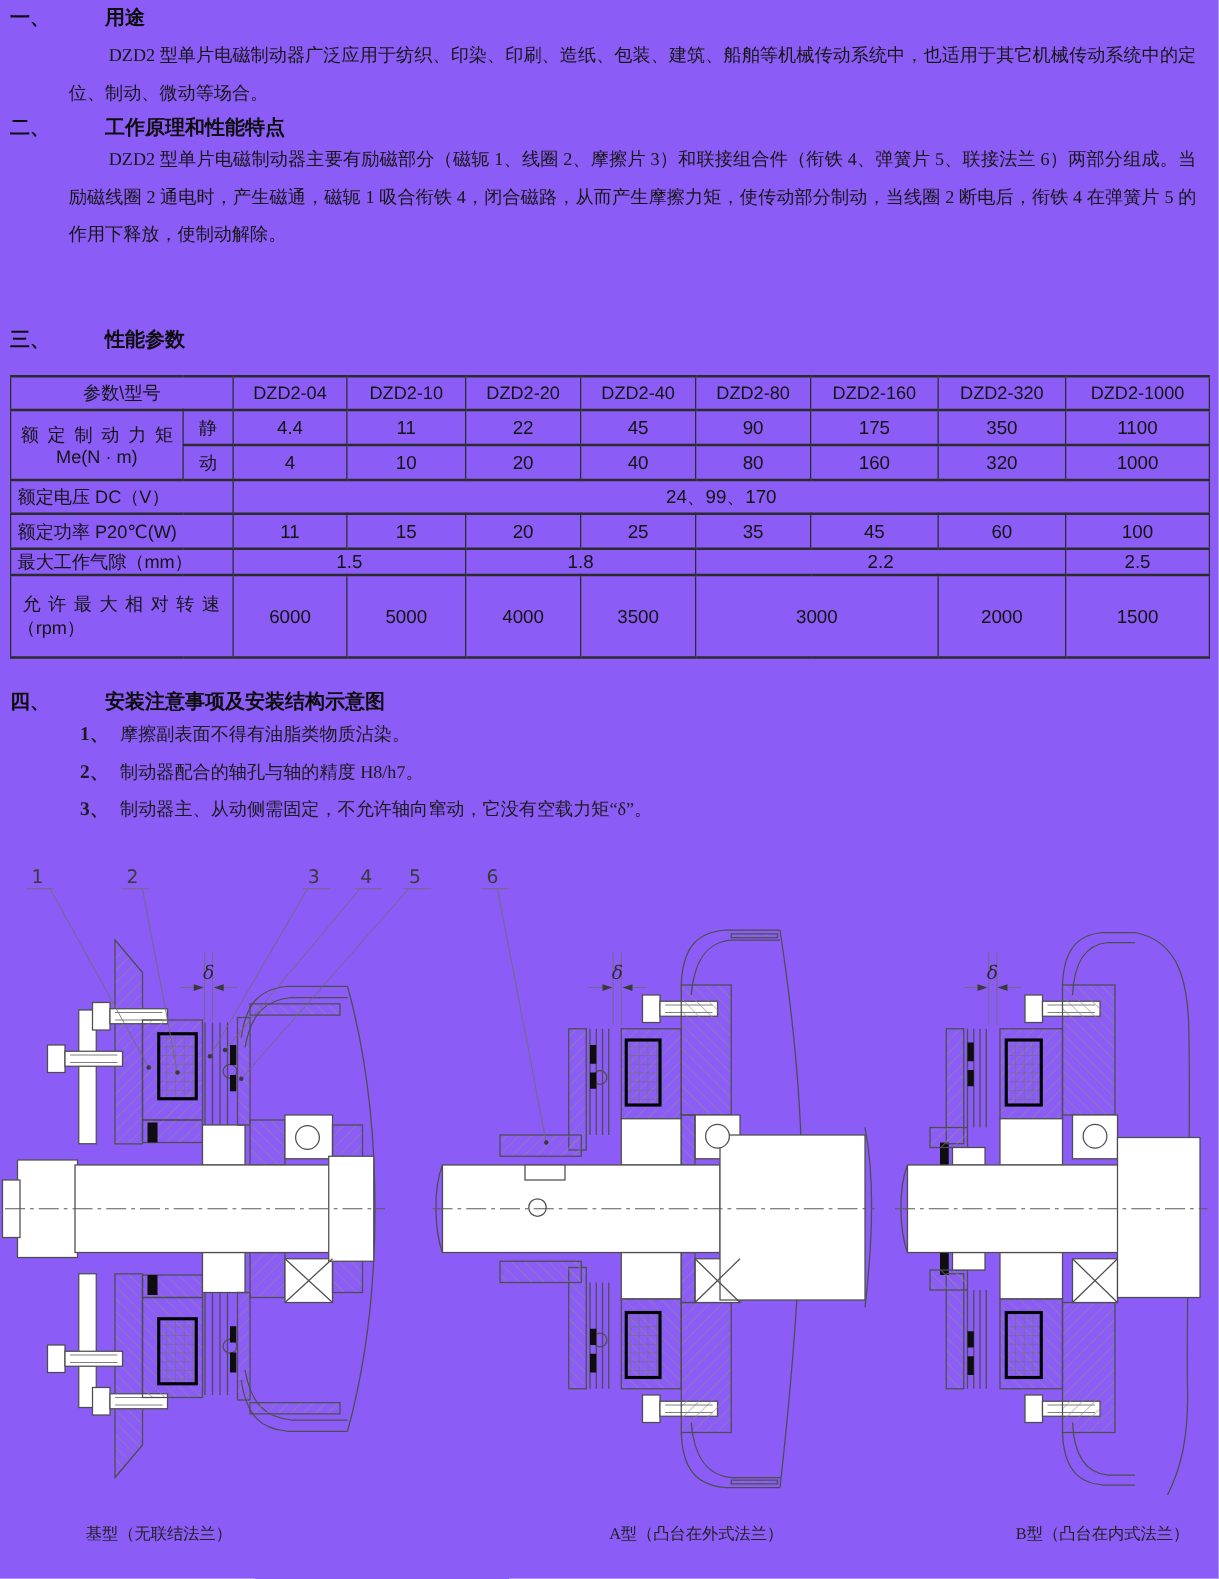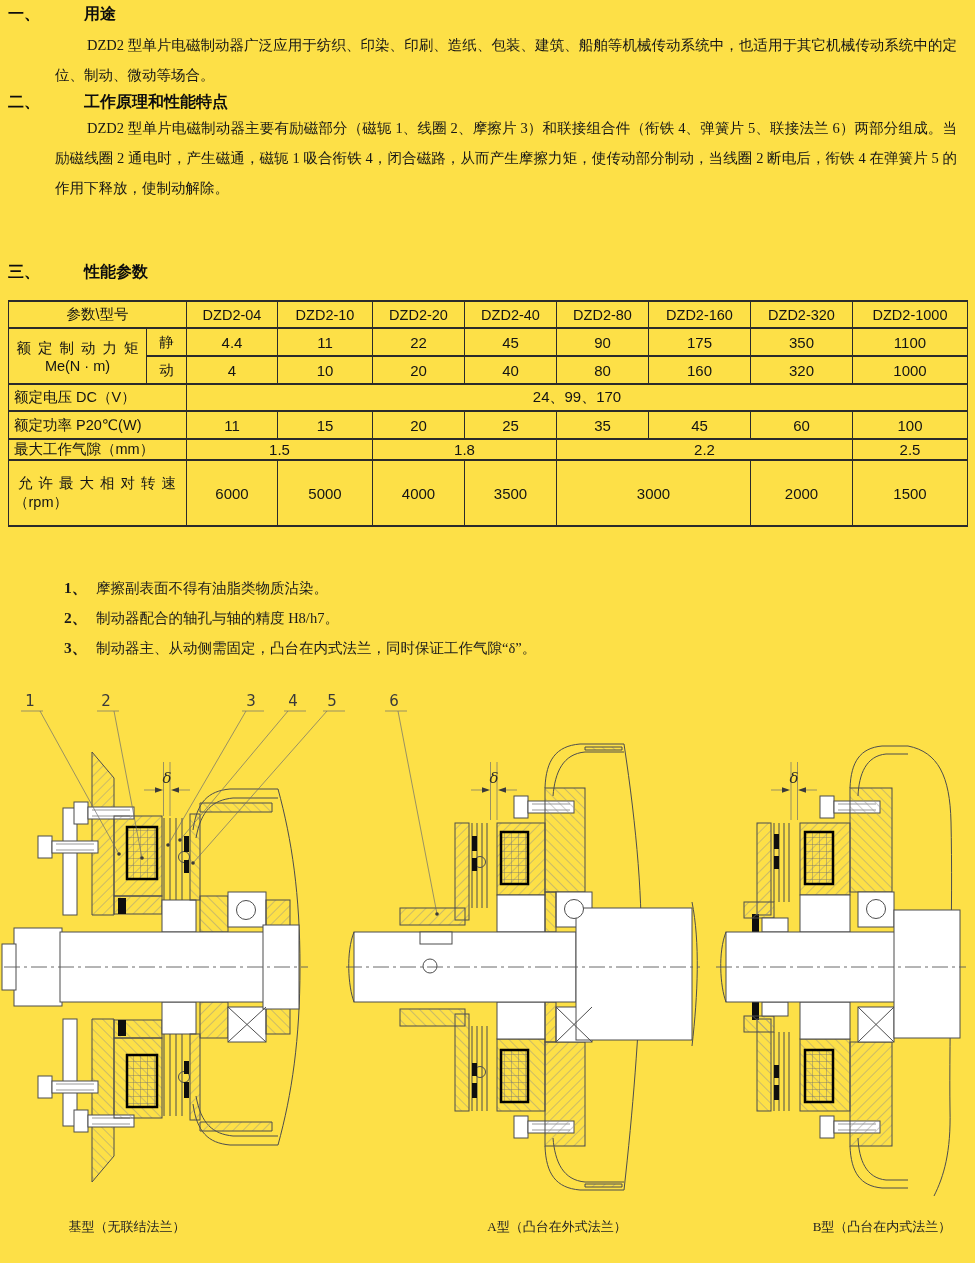--- a/index.html
+++ b/index.html
@@ -1,16 +1,16 @@
 <!DOCTYPE html>
 <html><head>
 <meta charset="utf-8">
 <style>
   html,body{margin:0;padding:0;background:#e8e8e8;}
-  .page{position:relative;width:975px;height:1263px;background:#fde047;overflow:hidden;
+  .page{position:relative;width:975px;height:1263px;background:#8b5cf6;overflow:hidden;
         font-family:"Liberation Serif","DejaVu Serif",serif;color:#1b1b1b;}
   .sec-head{position:absolute;left:8px;height:22px;font-family:"Liberation Sans","DejaVu Sans",sans-serif;
         font-weight:700;font-size:16px;color:#0d0d0d;white-space:nowrap;}
   .sec-head .sec-num{display:inline-block;width:76px;}
   .body-text{position:absolute;left:55px;width:902px;font-size:14.5px;line-height:30px;
         text-align:justify;text-indent:32px;color:#161616;}
   .list-item{position:absolute;left:40px;width:920px;font-size:14.5px;line-height:24px;white-space:nowrap;margin-left:24px;}
   .list-item .inum{display:inline-block;width:32px;font-weight:700;font-size:15.5px;}
   
   table.perf{position:absolute;left:8px;top:300px;border-collapse:collapse;table-layout:fixed;
@@ -140,28 +140,31 @@
       <td class="num">5000</td>
       <td class="num">4000</td>
       <td class="num">3500</td>
       <td colspan="2" class="num">3000</td>
       <td class="num">2000</td>
       <td class="num">1500</td>
     </tr>
   </tbody>
     </table>
 
+  <div class="sec-head" style="top:551px">
+    <span class="sec-num">四、</span><span>安装注意事项及安装结构示意图</span>
+  </div>
   <div class="list-item" style="top:576px">
     <span class="inum">1、</span><span>摩擦副表面不得有油脂类物质沾染。</span>
   </div>
   <div class="list-item" style="top:606px">
     <span class="inum">2、</span><span>制动器配合的轴孔与轴的精度 H8/h7。</span>
   </div>
   <div class="list-item" style="top:636px">
-    <span class="inum">3、</span><span>制动器主、从动侧需固定，凸台在内式法兰，同时保证工作气隙“δ”。</span>
+    <span class="inum">3、</span><span>制动器主、从动侧需固定，不允许轴向窜动，它没有空载力矩“δ”。</span>
   </div>
 
   <svg class="drawings" width="975" height="545" viewBox="0 0 975 545">
     <defs>
       <pattern id="h1" width="7" height="7" patternUnits="userSpaceOnUse" patternTransform="rotate(45)">
         <line x1="0" y1="0" x2="0" y2="7" stroke="#8d8d8d" stroke-width="0.9"></line>
       </pattern>
       <pattern id="h2" width="7" height="7" patternUnits="userSpaceOnUse" patternTransform="rotate(-45)">
         <line x1="0" y1="0" x2="0" y2="7" stroke="#8d8d8d" stroke-width="0.9"></line>
       </pattern>

